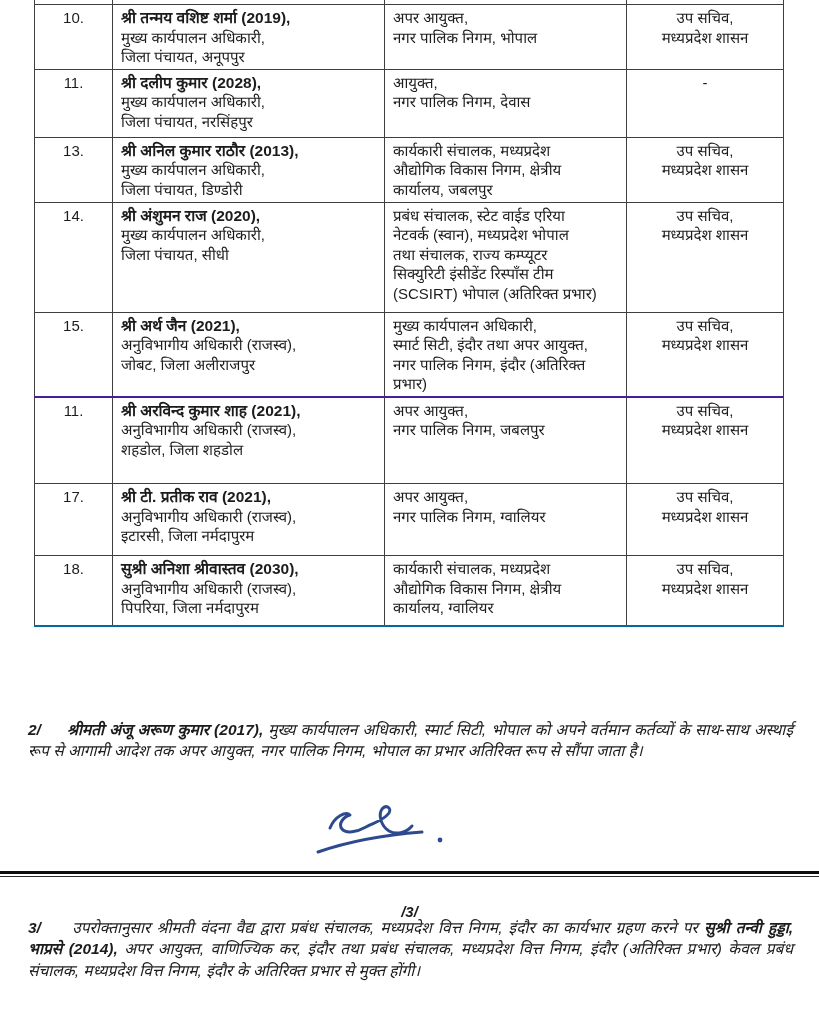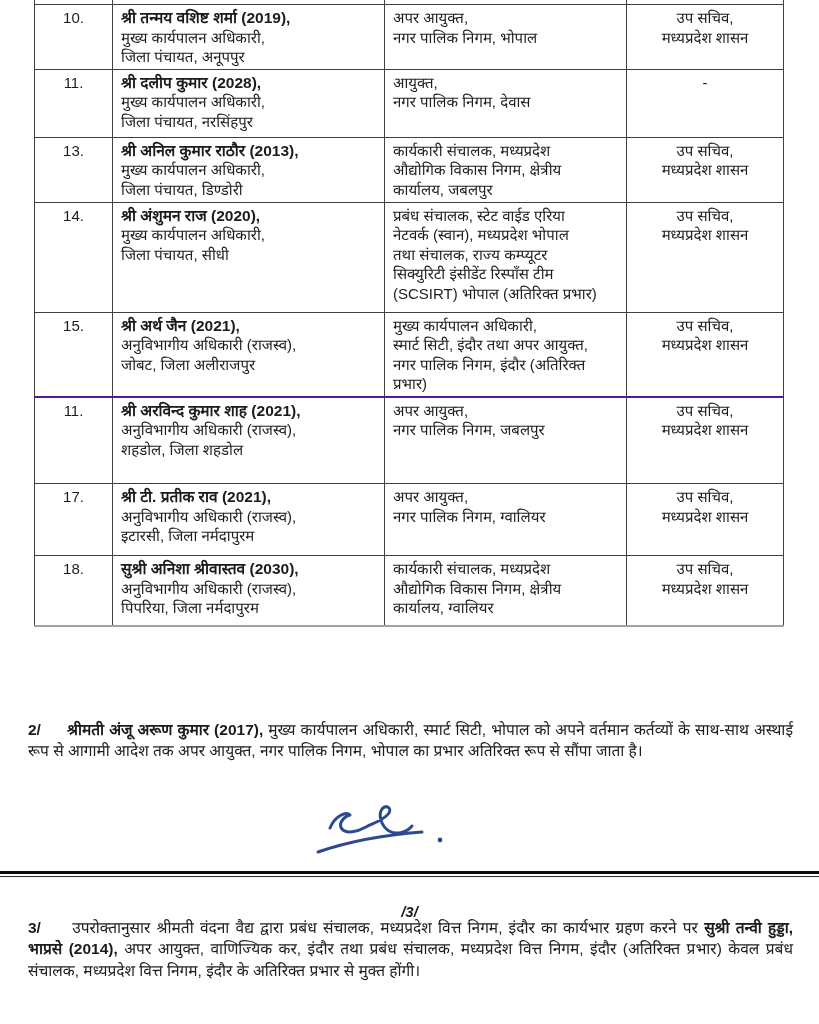--- a/index.html
+++ b/index.html
@@ -17,25 +17,25 @@
     border:1px solid #3f3f3f;vertical-align:top;
     font-size:15px;line-height:19.5px;padding:3px 8px 2px 8px;
     overflow:hidden;
   }
   .doc-table tr.spacer td{height:6px;padding:0;border-top:none;}
   .doc-table td.c-sn{text-align:center;padding-left:2px;padding-right:2px;}
   .doc-table td.c-desig{text-align:center;}
   .officer-name{font-weight:bold;display:block;font-size:15.5px;}
   .lines{white-space:pre-line;display:block;}
   .doc-table tr.thick-after td{border-bottom:2px solid #4c1d95;}
-  .doc-table tr.last-row td{border-bottom:2px solid #a3a3a3;}
+  .doc-table tr.last-row td{border-bottom:2px solid #0369a1;}
   
   .para{
     position:absolute;left:28px;width:765px;
-    font-size:15.5px;line-height:21.5px;text-align:justify;
+    font-size:15.5px;line-height:21.5px;text-align:justify;font-style:italic;
   }
   .para-marker{display:inline-block;width:34px;font-weight:bold;}
   .bold-name{font-weight:bold;}
   #para-2{top:703px;}
   #para-3{top:901px;}
   
   .signature{position:absolute;left:308px;top:796px;width:176px;height:66px;}
   
   .page-divider{
     position:absolute;left:0;top:871px;width:819px;height:2px;

